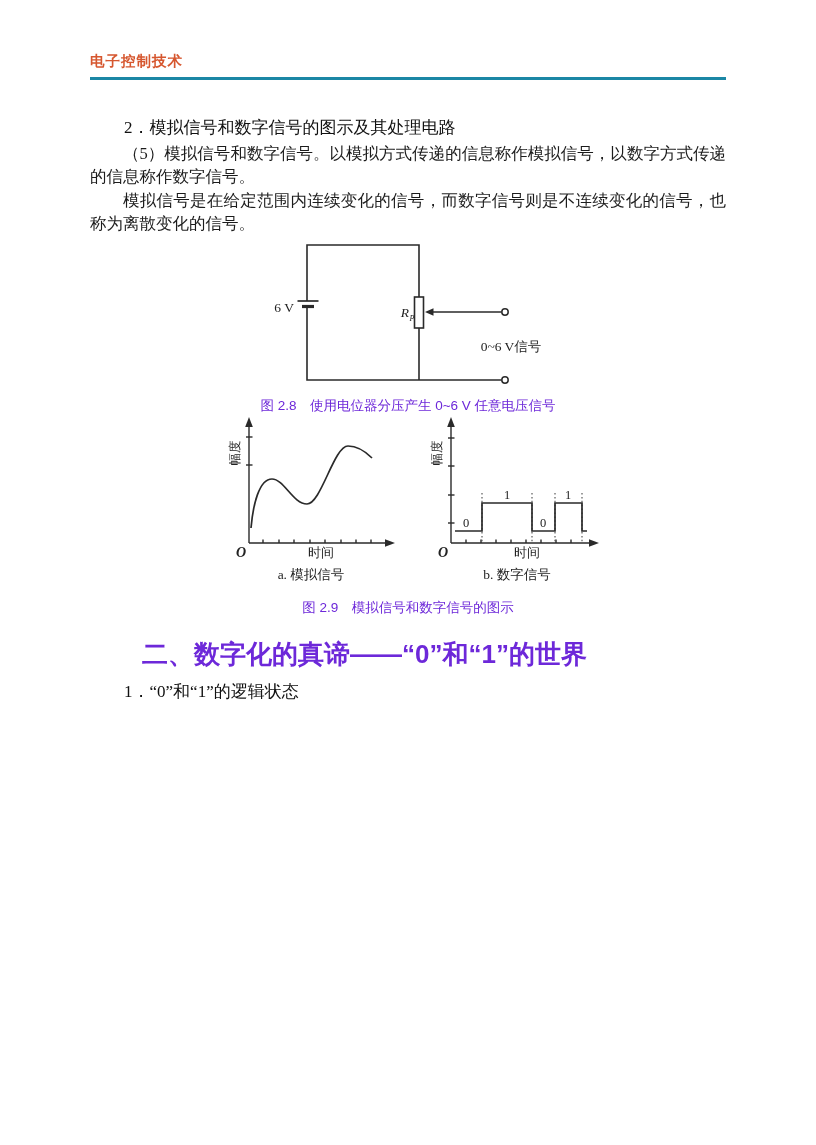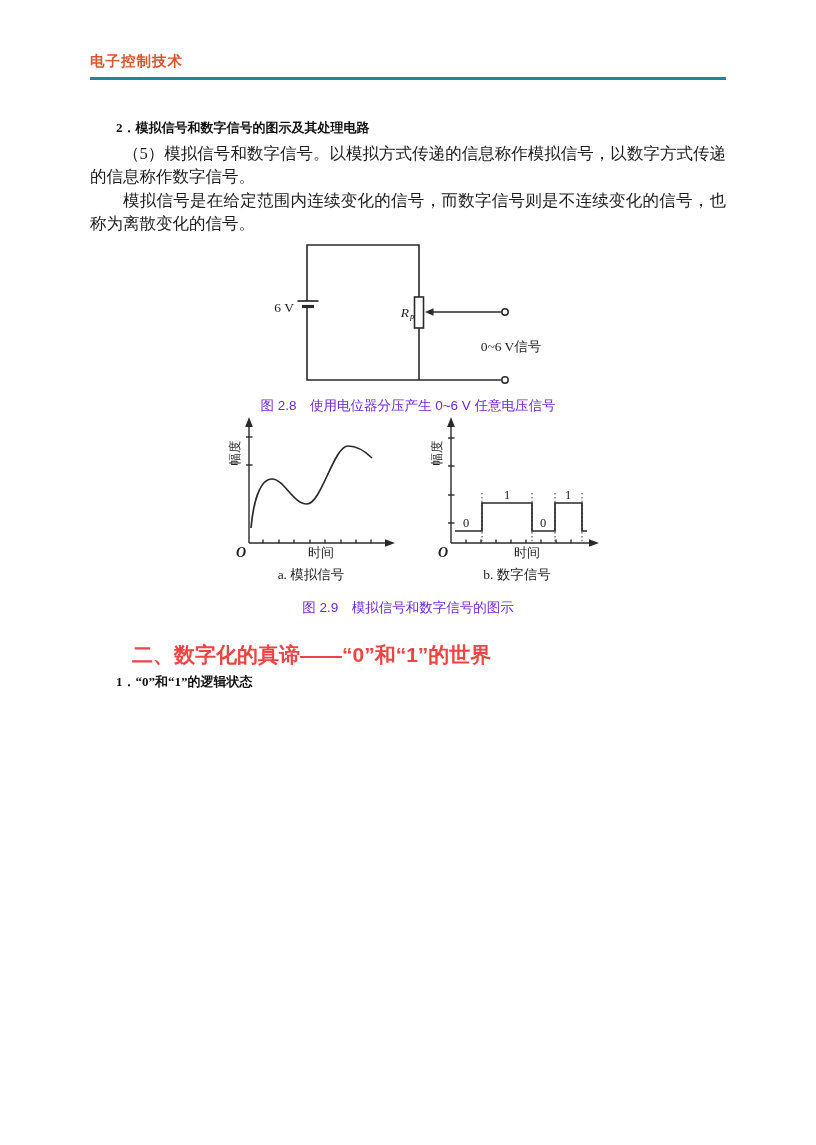--- a/index.html
+++ b/index.html
@@ -16,31 +16,31 @@
     font-size:14.5px; color:#d6572f; letter-spacing:1px;
   }
   .header-rule { margin-top:6px; height:3px; background:#1b87a5; }
   
   .content { position:absolute; left:90px; top:79px; width:636px; }
   p.body {
     font-size:16.5px; line-height:23.3px; text-align:justify;
     text-indent:2em; color:#1c1c1c;
   }
   h3.sub {
-    font-size:13px; line-height:23px; font-weight:bold;
+    font-size:17px; line-height:23px; font-weight:normal;
     text-indent:2em; color:#111;
   }
   h3.sub-2 { margin-top:37px; }
-  h3.sub-1 { margin-top:2px; }
+  h3.sub-1 { margin-top:12px; }
   .p-after-head { margin-top:3px; }
   .p-ex { margin-top:0; }
   .section-heading {
     margin-top:24px; text-indent:2em;
     font-family:"Liberation Sans", sans-serif; font-weight:bold;
-    font-size:21px; line-height:27px; color:#ef4444;
+    font-size:26px; line-height:27px; color:#6d28d9;
   }
   figure { display:block; }
   .fig-circuit { margin-top:6px; }
   .fig-graphs { margin-top:-2px; }
   figcaption {
     text-align:center; font-family:"Liberation Sans", sans-serif;
     font-size:13.5px; line-height:18px; color:#6d28d9;
   }
   .fig-circuit figcaption { margin-top:7px; }
   .fig-graphs figcaption { margin-top:10px; }

